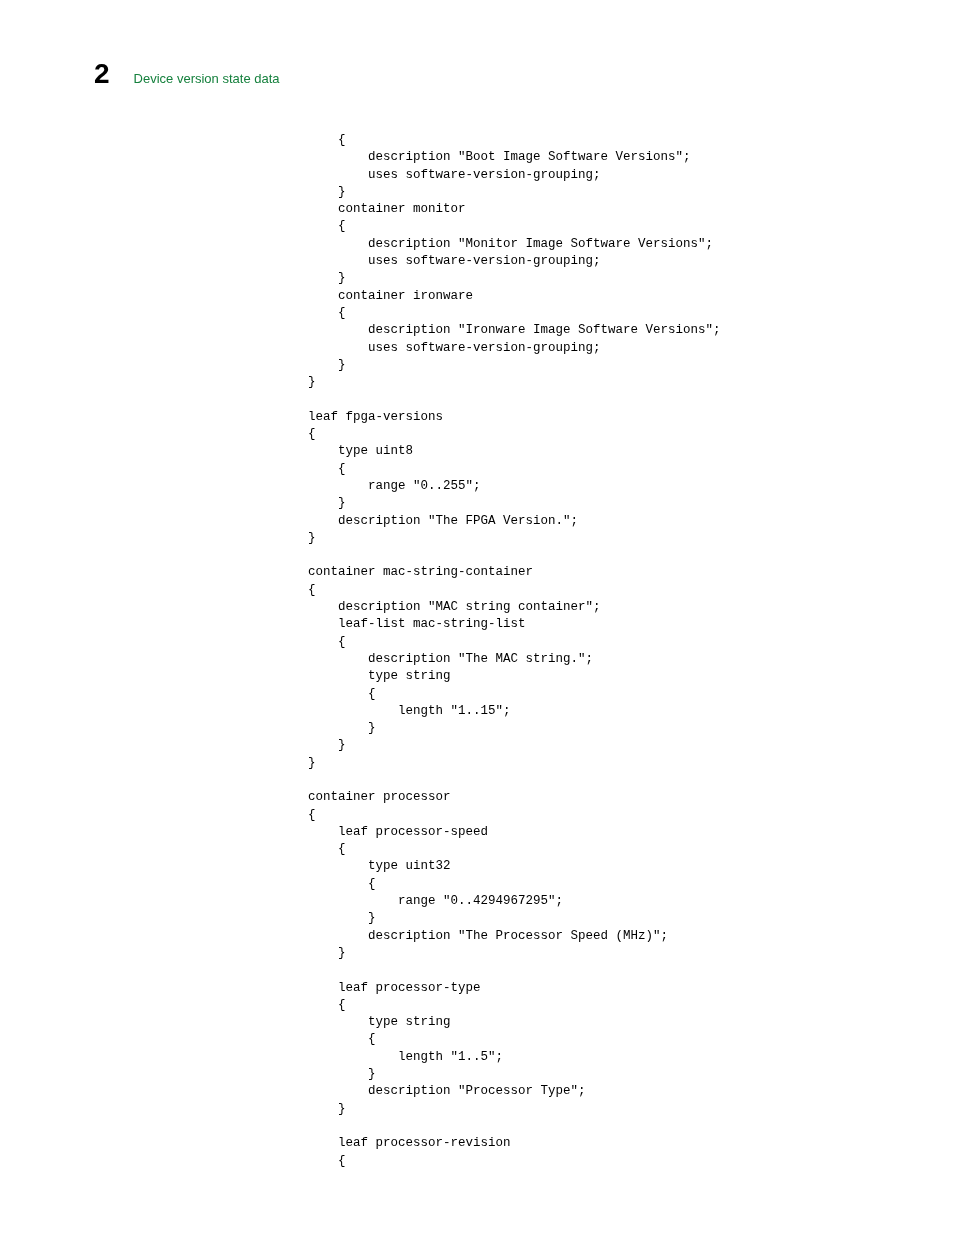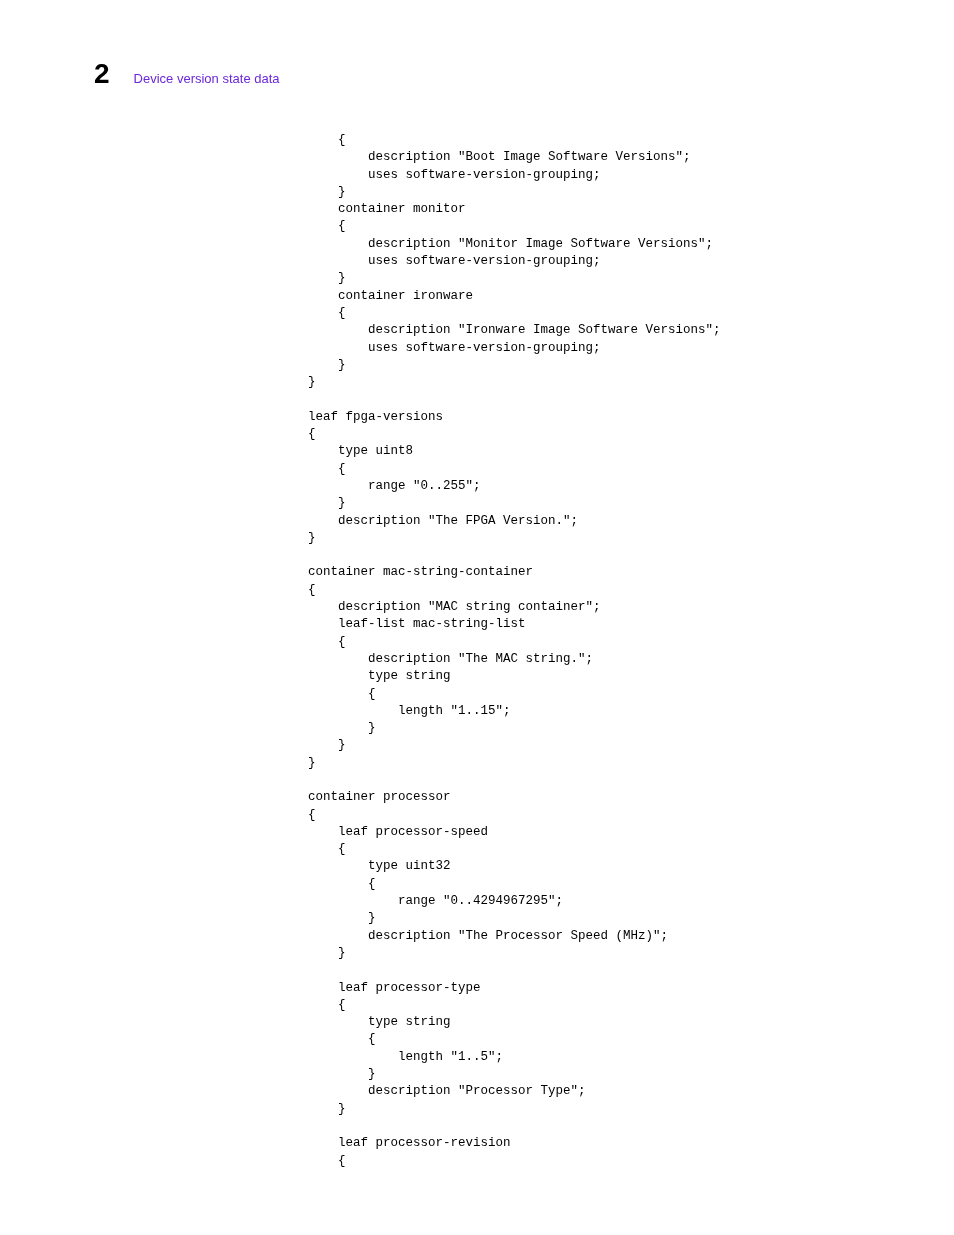--- a/index.html
+++ b/index.html
@@ -22,21 +22,21 @@
       align-items: baseline;
     }
     .page-number {
       font-size: 28px;
       font-weight: bold;
       color: #000;
       margin-right: 24px;
     }
     .section-title {
       font-size: 13px;
-      color: #6d28d9;
+      color: #15803d;
       font-weight: normal;
     }
     .code-block {
       position: absolute;
       top: 132px;
       left: 278px;
       font-family: "Courier New", Courier, monospace;
       font-size: 12.5px;
       line-height: 17.3px;
       color: #000;

